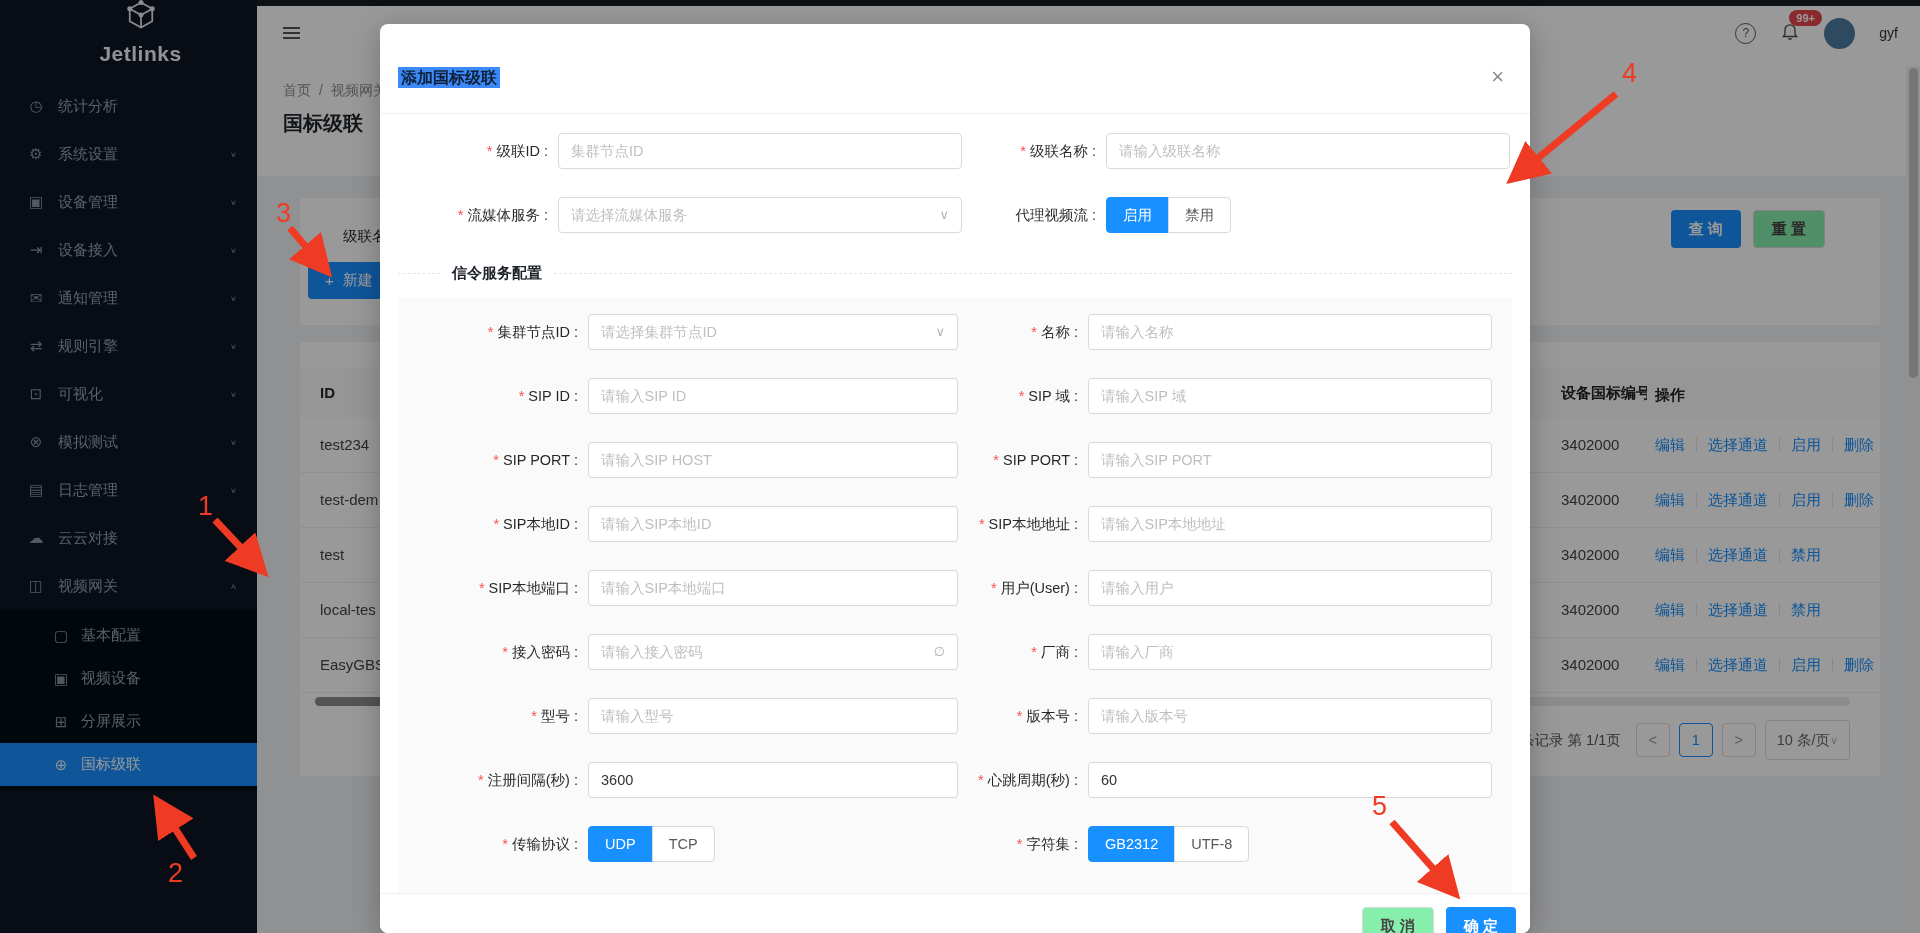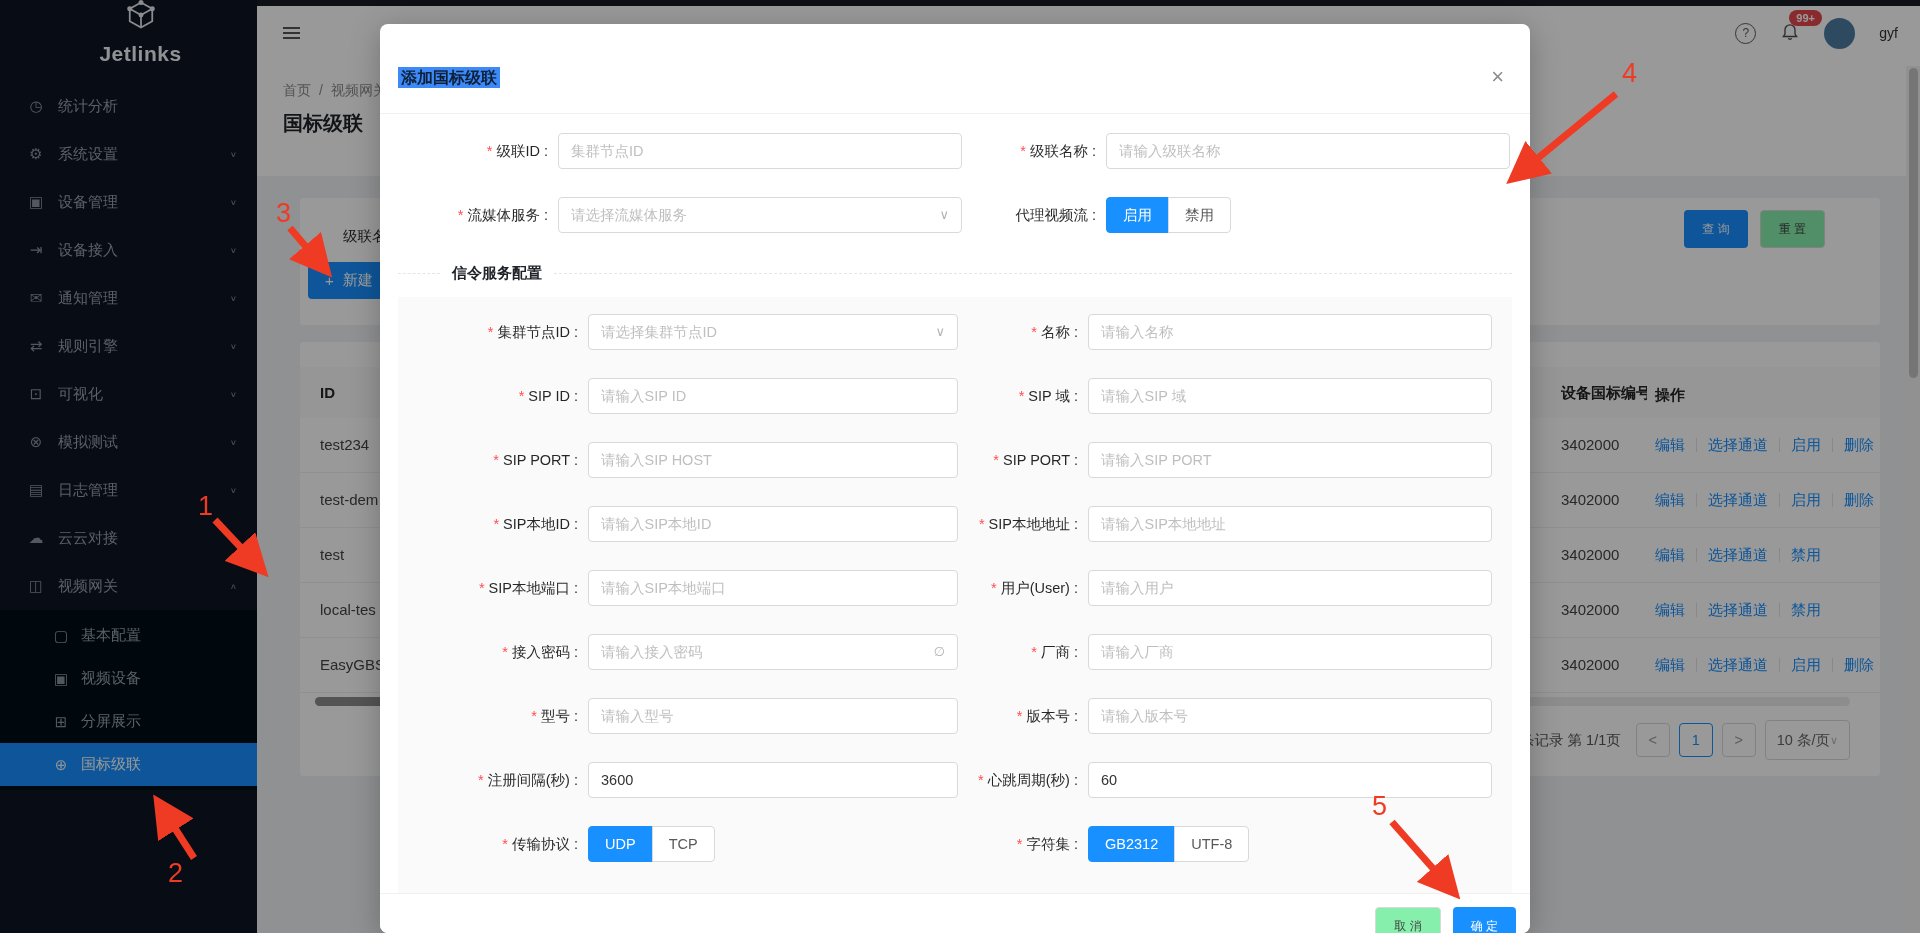--- a/index.html
+++ b/index.html
@@ -35,21 +35,21 @@
          border-radius:9px;padding:2px 7px;font-weight:600;}
   .avatar{width:31px;height:31px;border-radius:50%;background:#4e7ca1;}
   .uname{font-size:14px;color:#333;}
   .page-head{position:absolute;left:257px;top:66px;right:0;height:110px;background:#fff;z-index:2;}
   .crumbs{position:absolute;left:26px;top:16px;font-size:14px;color:#8c8c8c;display:flex;gap:8px;}
   .page-title{position:absolute;left:26px;top:44px;font-size:20px;font-weight:700;color:#1f2329;}
   .card{position:absolute;background:#fff;border-radius:3px;z-index:2;}
   .search-card{left:300px;top:198px;width:1580px;height:127px;}
   .search-label{position:absolute;left:43px;top:20px;font-size:14.5px;color:#333;}
   .search-btns{position:absolute;right:55px;top:12px;display:flex;gap:12px;}
-  .btn{height:38px;border-radius:4px;font-size:12px;padding:0 18px;display:flex;align-items:center;cursor:pointer;}
+  .btn{height:38px;border-radius:4px;font-size:15px;padding:0 18px;display:flex;align-items:center;cursor:pointer;font-weight:bold;}
   .btn.primary{background:#1890ff;color:#fff;border:none;}
   .btn.plain{background:#86efac;border:1px solid #d9d9d9;color:#444;}
   .new-btn{position:absolute;left:8px;top:64px;height:37px;background:#1890ff;color:#fff;
            border-radius:4px;display:flex;align-items:center;gap:9px;padding:0 17px;font-size:15px;cursor:pointer;}
   
   .table-card{left:300px;top:342px;width:1580px;height:434px;}
   .t-head{position:relative;margin-top:25px;height:51px;background:#fafafa;font-weight:600;color:#262626;font-size:15px;}
   .t-head span{line-height:51px;}
   .t-row{position:relative;height:54px;border-bottom:1px solid #f0f0f0;font-size:15px;color:#454545;}
   .cell-id{position:absolute;left:20px;line-height:54px;}

